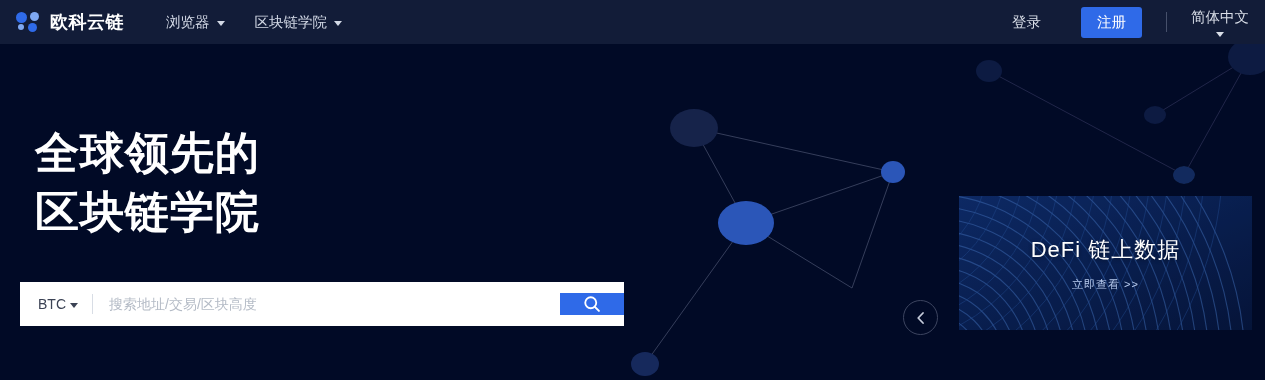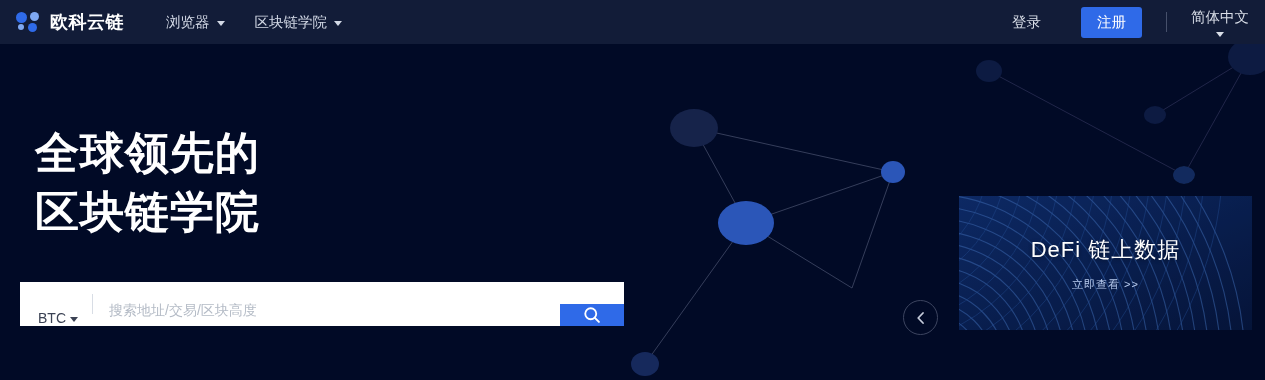--- a/index.html
+++ b/index.html
@@ -149,21 +149,21 @@
 
   
   .search-wrap {
     position: absolute;
     left: 20px;
     top: 282px;
     width: 604px;
     height: 44px;
     background: #ffffff;
     display: flex;
-    align-items: flex-end;
+    align-items: center;
     z-index: 20;
   }
   .chain-select {
     display: flex;
     align-items: center;
     gap: 4px;
     padding: 0 14px 0 18px;
     color: #3b4254;
     font-size: 14px;
     cursor: pointer;

